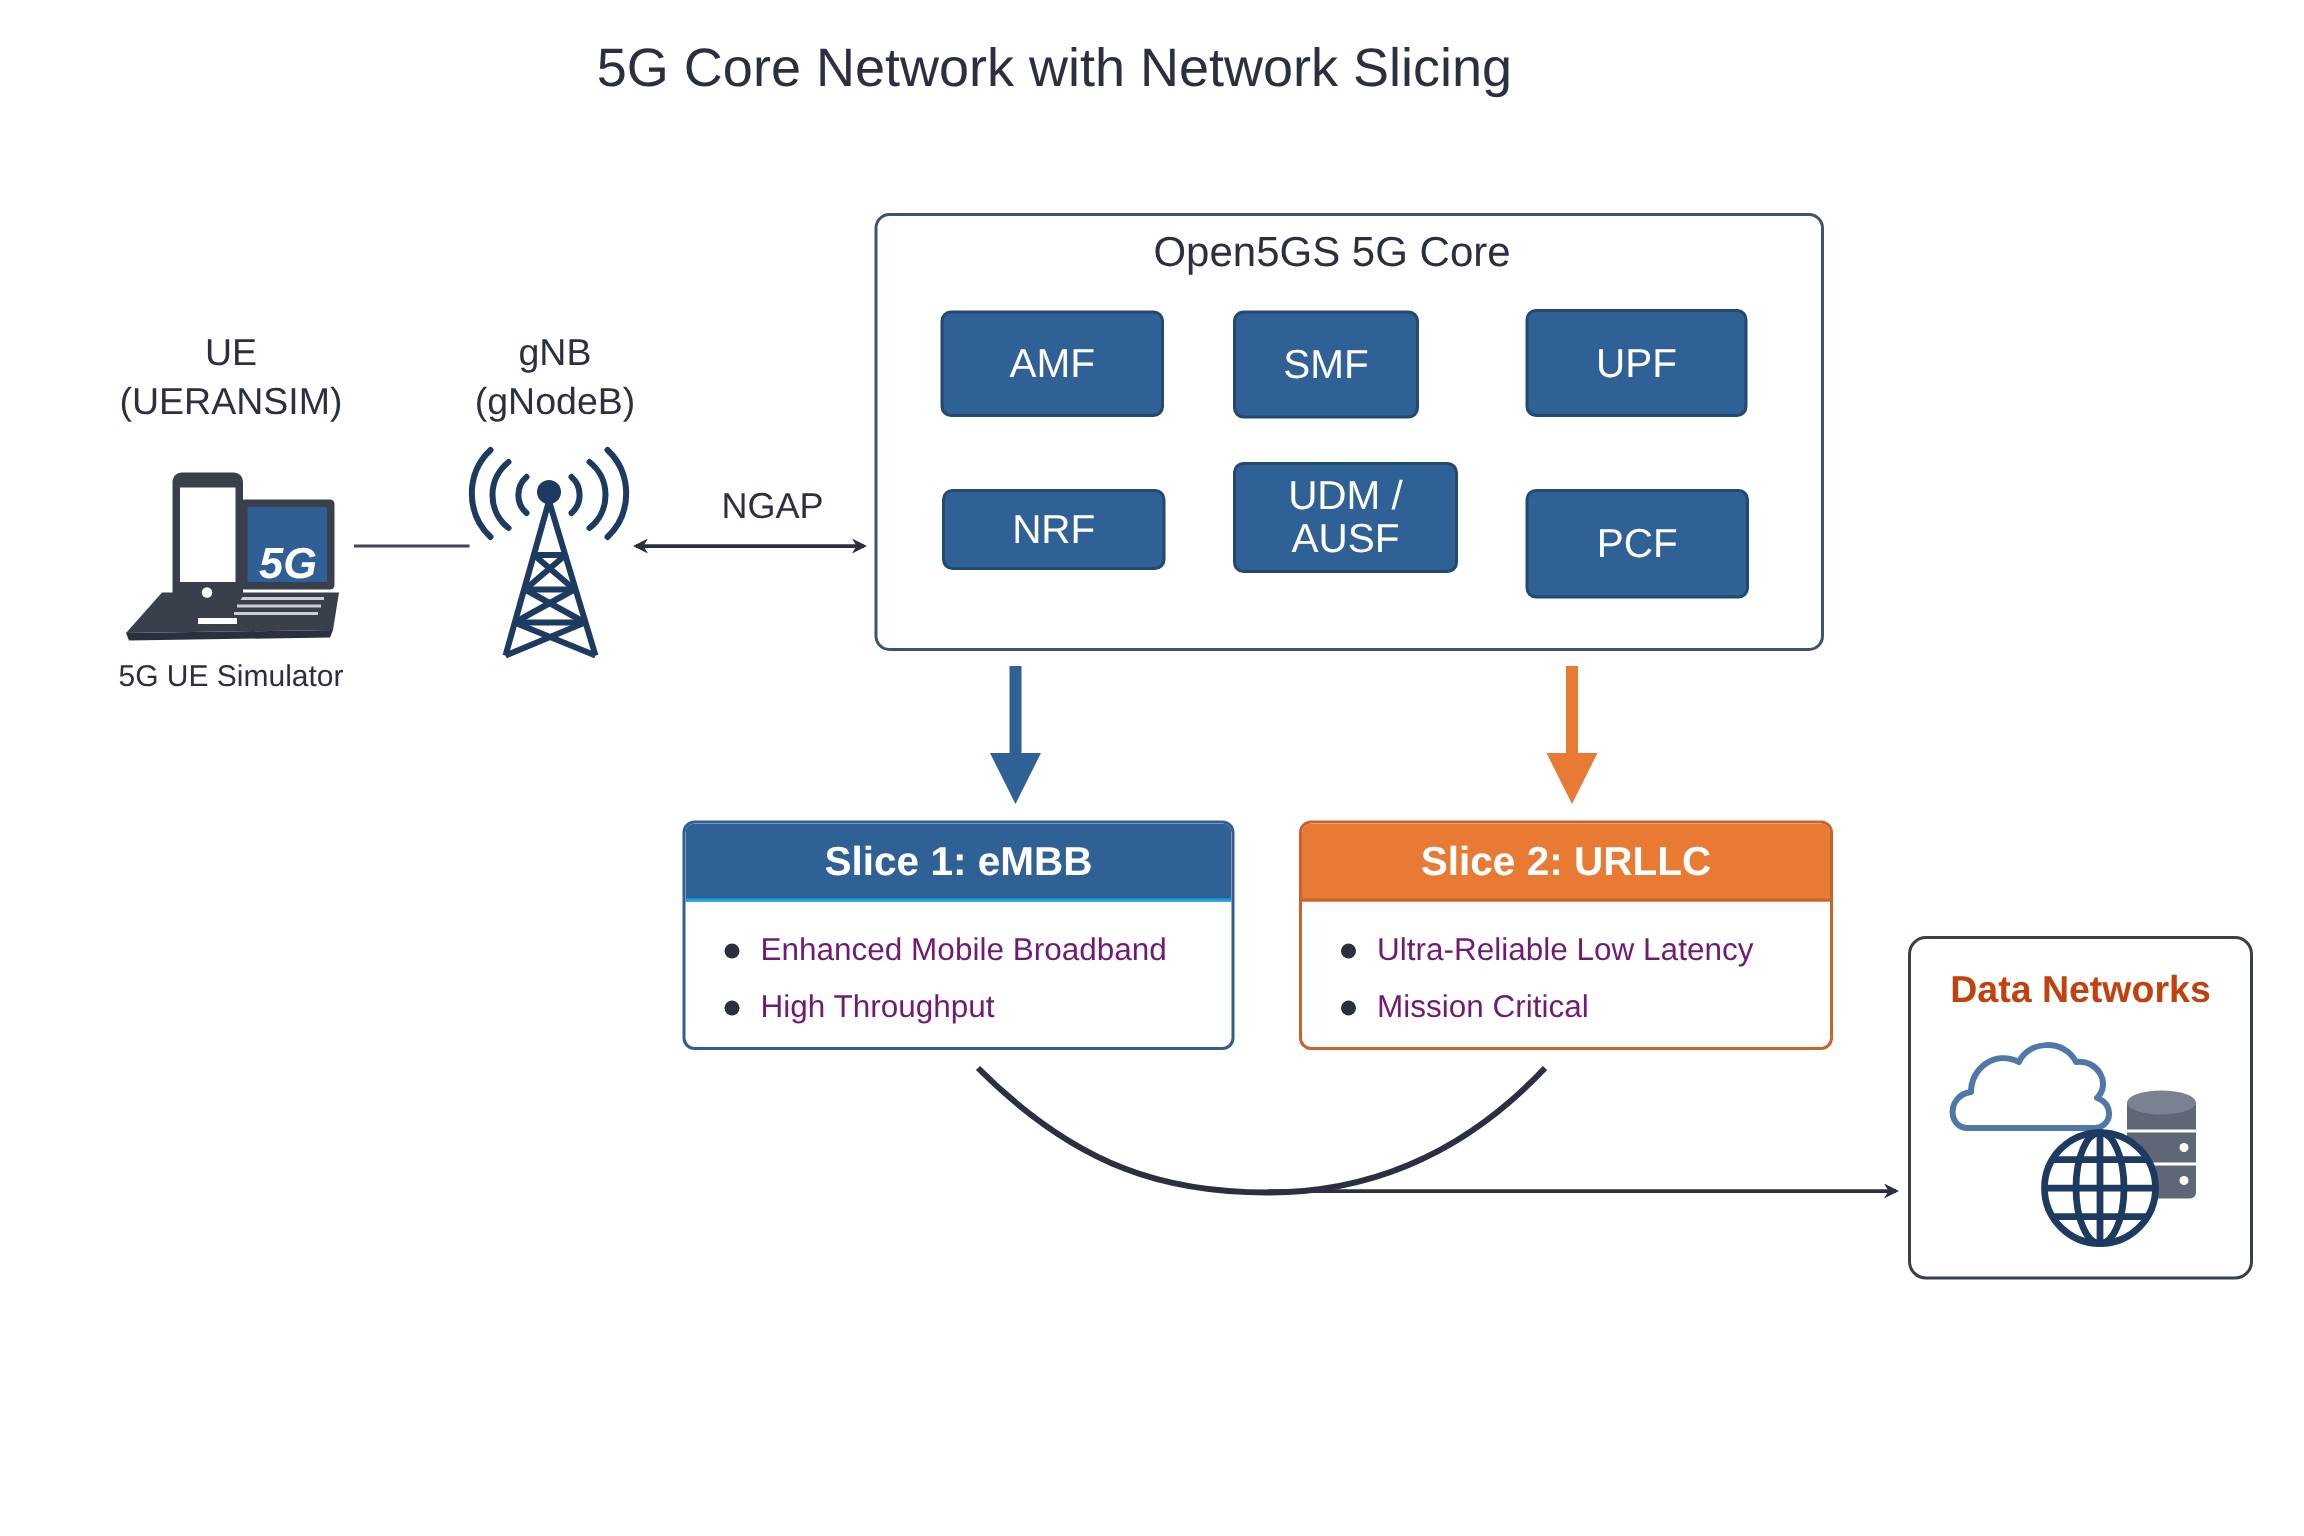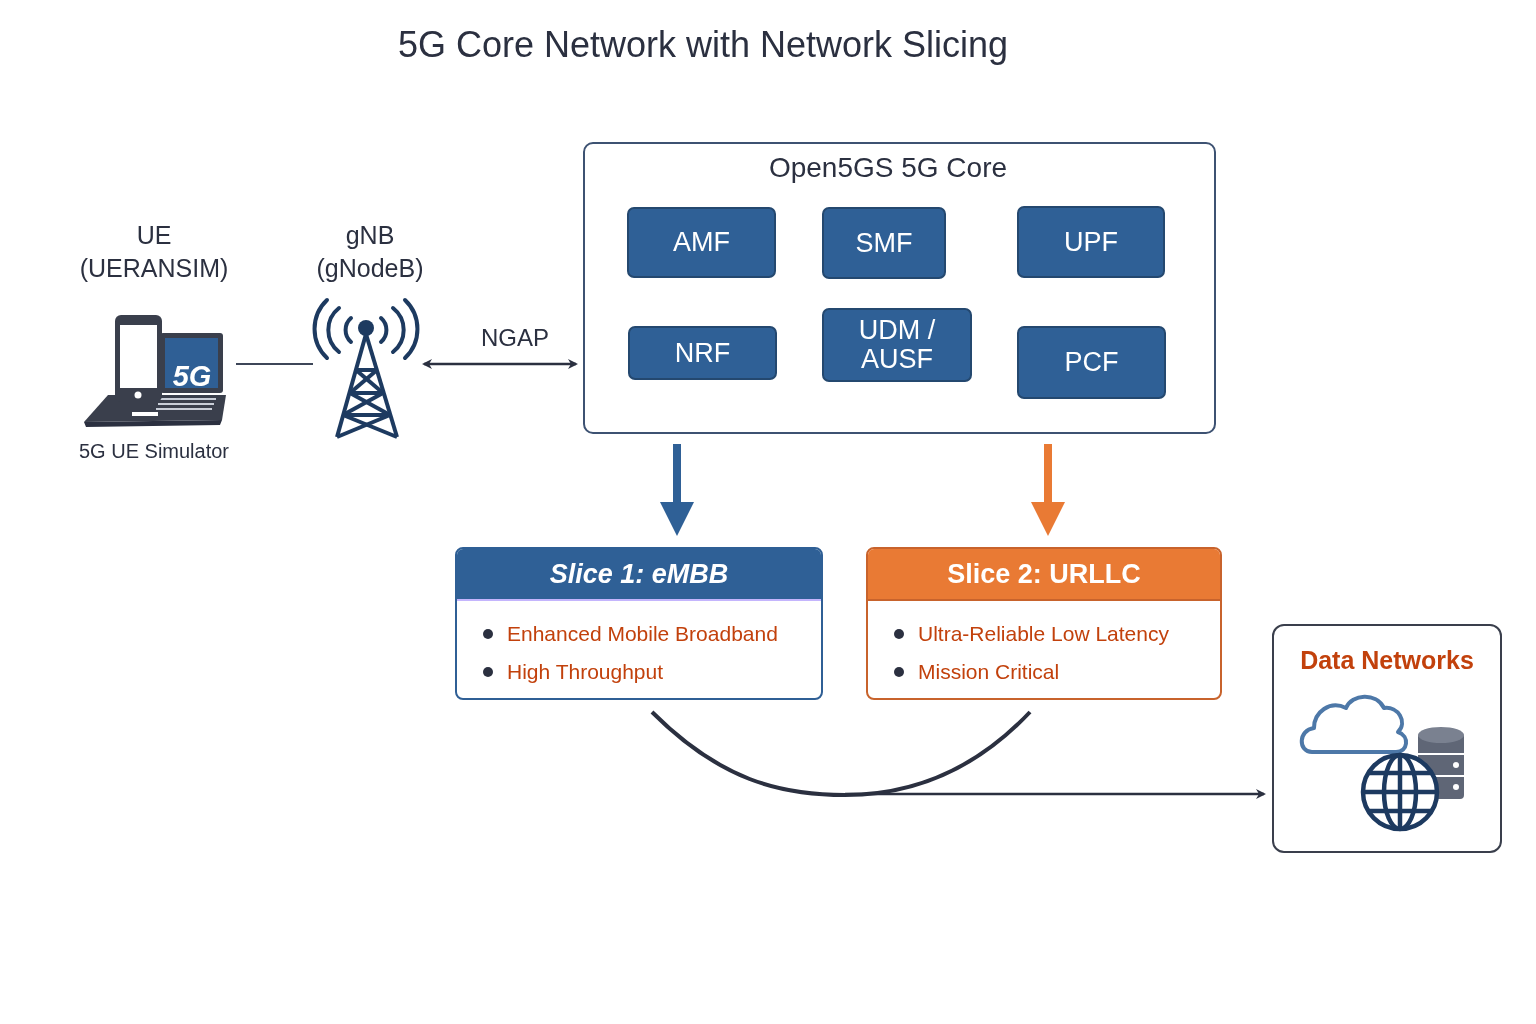--- a/index.html
+++ b/index.html
@@ -17,24 +17,24 @@
               border-radius:10px; background:#fff; box-sizing:border-box; }
   #core-title { left:583px; width:610px; top:152px; text-align:center; font-size:28px; color:#2b3040; }
   .nf { position:absolute; background:#2f6096; border:2px solid #24486f; border-radius:7px;
         color:#fff; font-size:27px; display:flex; align-items:center; justify-content:center;
         text-align:center; line-height:29px; box-sizing:border-box; }
 
   .slice { position:absolute; border-radius:8px; box-sizing:border-box; background:#fff; overflow:hidden; }
   .slice-head { height:50px; display:flex; align-items:center; justify-content:center;
                 color:#fff; font-size:27px; font-weight:bold; }
   .slice ul { list-style:none; margin:0; padding:14px 0 0 26px; }
-  .slice li { font-size:21px; color:#c2410c; height:38px; display:flex; align-items:center; }
+  .slice li { font-size:21px; color:#701a75; height:38px; display:flex; align-items:center; }
   .slice li .dot { width:10px; height:10px; border-radius:50%; background:#2b3040; margin-right:14px; }
   #slice1 { left:455px; top:547px; width:368px; height:153px; border:2px solid #2f5f95; }
-  #slice1 .slice-head { background:#2f6096; border-bottom:2px solid #c4b5fd;font-style:italic; }
+  #slice1 .slice-head { background:#2f6096; border-bottom:2px solid #0ea5e9; }
   #slice2 { left:866px; top:547px; width:356px; height:153px; border:2px solid #c8632c; }
   #slice2 .slice-head { background:#e97a34; border-bottom:2px solid #c8632c; }
 
   #dn-box { left:1272px; top:624px; width:230px; height:229px; border:2px solid #3a3f4c;
             border-radius:12px; box-sizing:border-box; background:#fff; }
   #dn-title { left:1272px; width:230px; top:646px; text-align:center; font-size:25px; font-weight:bold; color:#c2410c; }
   svg { position:absolute; left:0; top:0; }
 </style>
 </head>
 <body>

